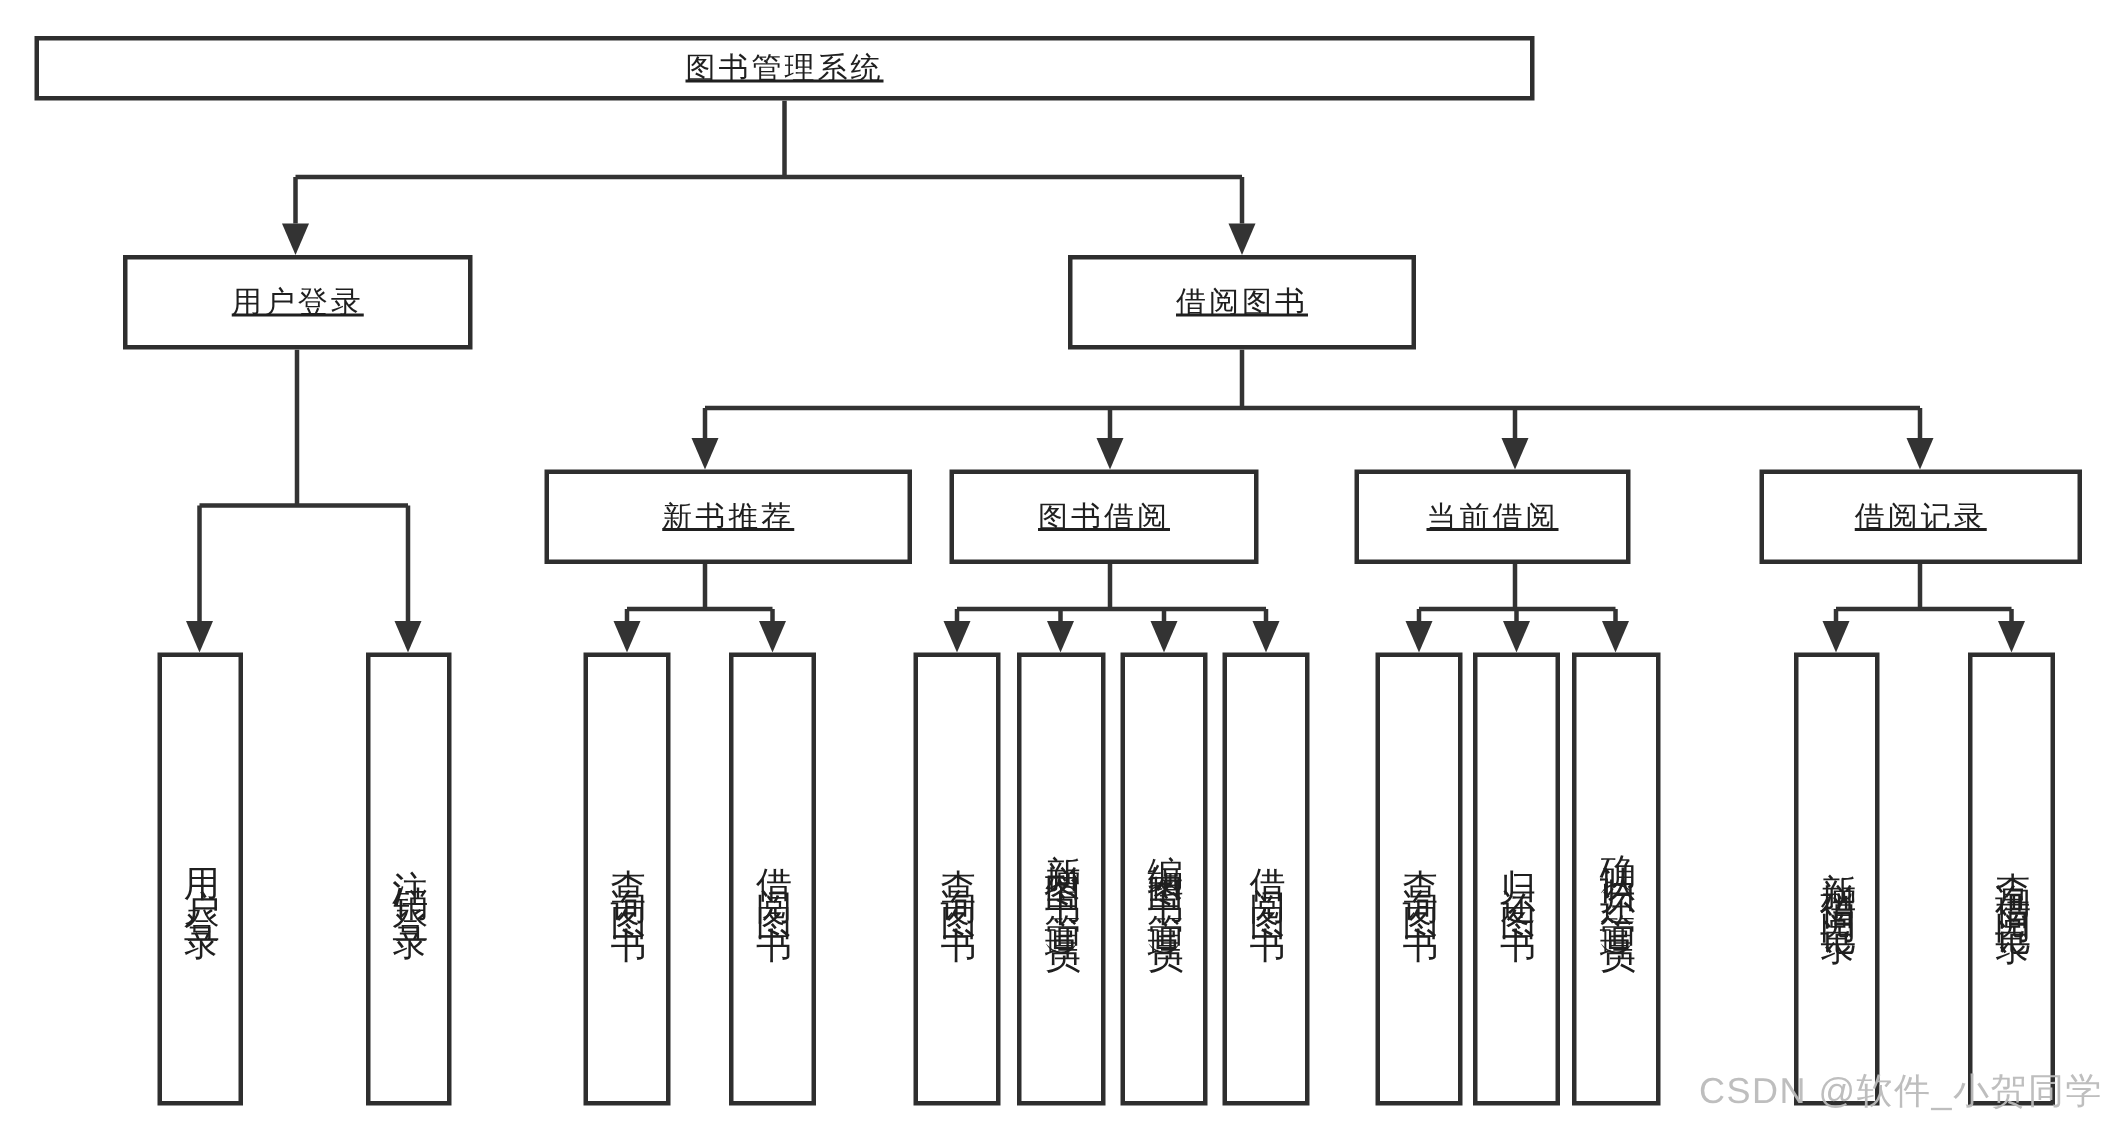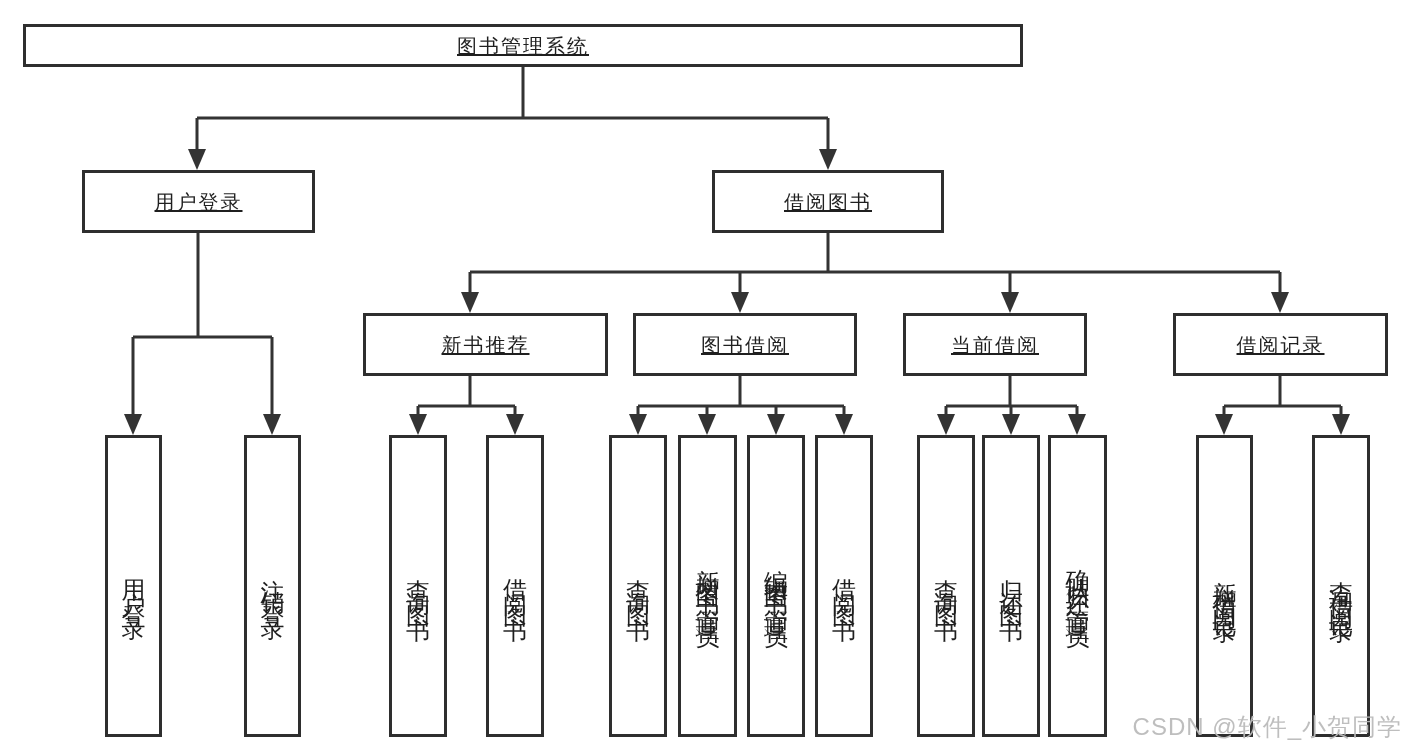--- a/index.html
+++ b/index.html
@@ -103,21 +103,21 @@
   <div class="node h" style="left:82px;top:170px;width:233px;height:63px">
     <span>用户登录</span>
   </div>
   <div class="node h" style="left:712px;top:170px;width:232px;height:63px">
     <span>借阅图书</span>
   </div>
 
   <div class="node h" style="left:363px;top:313px;width:245px;height:63px">
     <span>新书推荐</span>
   </div>
-  <div class="node h" style="left:633px;top:313px;width:224px;height:63px">
+  <div class="node h" style="left:633px;top:313px;width:206px;height:63px">
     <span>图书借阅</span>
   </div>
   <div class="node h" style="left:903px;top:313px;width:184px;height:63px">
     <span>当前借阅</span>
   </div>
   <div class="node h" style="left:1173px;top:313px;width:215px;height:63px">
     <span>借阅记录</span>
   </div>
 
   <div class="node v sp" style="left:105px;top:435px;width:57px;height:302px">

